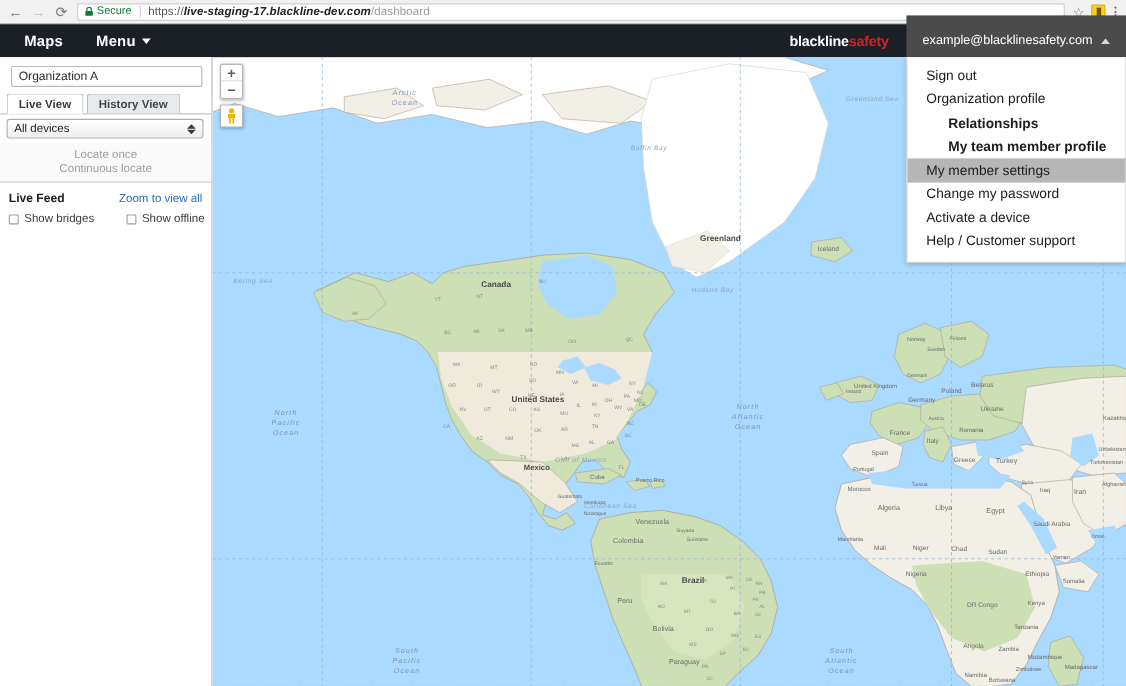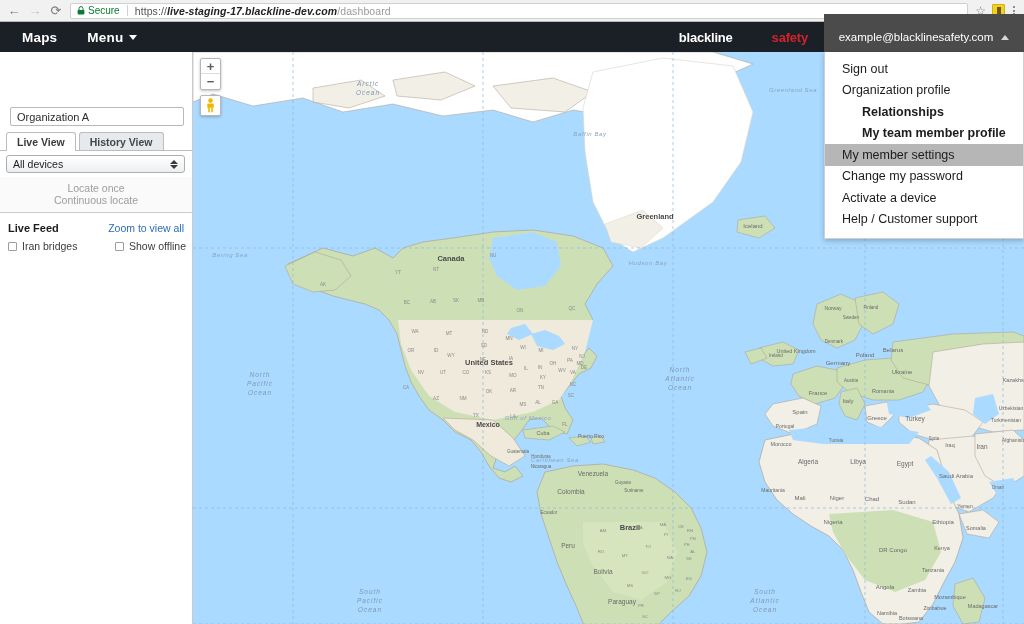--- a/index.html
+++ b/index.html
@@ -49,21 +49,21 @@
     background:#1b1f26; display:flex; align-items:center;
   }
   .nav-link{ color:#fff; font-size:13.5px; font-weight:bold; letter-spacing:.2px; cursor:pointer; }
   #nav-maps{ margin-left:22px; }
   #nav-menu{ margin-left:30px; display:flex; align-items:center; gap:6px; }
   .caret-down{ width:0;height:0;border-left:4px solid transparent;border-right:4px solid transparent;
     border-top:5px solid #fff; display:block; }
   .caret-up{ width:0;height:0;border-left:4px solid transparent;border-right:4px solid transparent;
     border-bottom:5px solid #d8d8d8; display:block; }
   #brand{ margin-left:auto; margin-right:0; display:flex; align-items:center;
-    font-size:13px; font-weight:bold; letter-spacing:-.2px; padding-right:16px;gap:39px; }
+    font-size:13px; font-weight:bold; letter-spacing:-.2px; padding-right:16px; }
   #brand .bl{ color:#ffffff; }
   #brand .sf{ color:#d0242c; }
   #account-btn{
     width:200px; height:46px; background:#4b4b4b; display:flex; align-items:center;
     justify-content:center; gap:8px; cursor:pointer; color:#fff; font-size:11.5px;
   }
 
   
   #account-menu{
     position:absolute; left:824px; top:52px; width:200px;
@@ -79,21 +79,21 @@
 
   
   #sidebar{
     position:absolute; left:0; top:52px; width:193px; height:572px;
     background:#fff; border-right:1px solid #c9c9c9; z-index:20;
   }
   #org-wrap{ padding:8px 8px 7px 10px; }
   #org-input{
     width:100%; height:19px; border:1px solid #b9b9b9; border-radius:2px;
     padding:0 6px; font-size:11px; color:#2b2b2b; font-family:inherit;
-    background:#fff; outline:none;margin-top:47px;
+    background:#fff; outline:none;
   }
   #tabs{ display:flex; align-items:flex-end; height:18px; padding-left:6px;
     border-bottom:1px solid #bdbdbd; background:#fff; }
   .tab{
     height:18px; padding:0 10px; display:flex; align-items:center;
     font-size:10.5px; font-weight:bold; color:#3a3a3a; cursor:pointer;
     border:1px solid #bdbdbd; border-bottom:none;
     border-top-left-radius:3px; border-top-right-radius:3px;
   }
   .tab.inactive{ background:#e6eaec; color:#41474b; margin-left:3px; }
@@ -250,21 +250,21 @@
     <span class="locate-btn">Locate once</span>
     <span class="locate-btn">Continuous locate</span>
   </div>
   <div id="feed-head">
     <span id="feed-title">Live Feed</span>
     <span id="zoom-all">Zoom to view all</span>
   </div>
   <div id="checks-row">
     <span class="chk">
       <span class="box"></span>
-      <span>Iran bridges</span>
+      <span>Show bridges</span>
     </span>
     <span class="chk">
       <span class="box"></span>
       <span>Show offline</span>
     </span>
   </div>
 </div>
 
 <div id="map">
   <div id="map-canvas">

